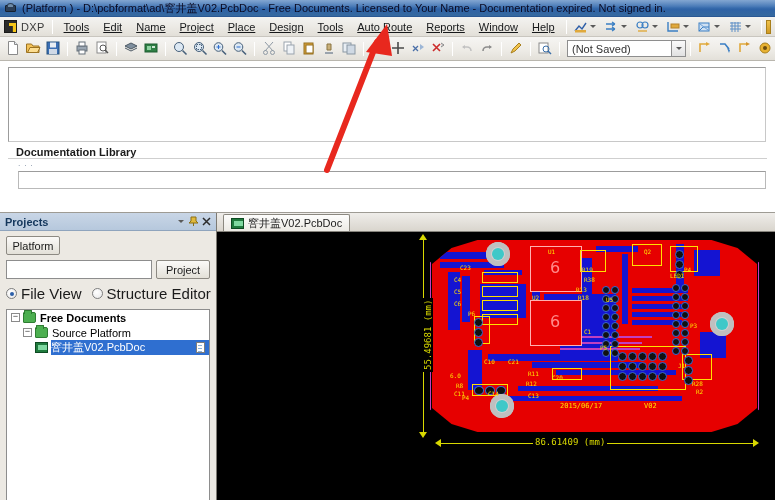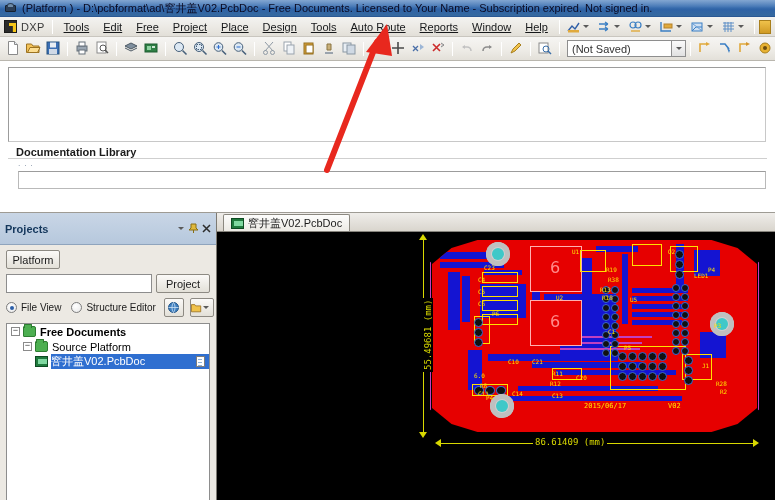--- a/index.html
+++ b/index.html
@@ -119,21 +119,21 @@
 
   
   #lower { position:absolute; left:0; top:213px; width:775px; height:287px; background:#a9a397; }
 
   
   #projects {
     position:absolute; left:0; top:0; width:217px; height:287px;
     background:#ece9e3; border-right:1px solid #7d7a73;
   }
   .pnl-head {
-    height:32px; background:linear-gradient(180deg,#c9d6e6 0%,#b6c8dd 100%);
+    height:18px; background:linear-gradient(180deg,#c9d6e6 0%,#b6c8dd 100%);
     border-bottom:1px solid #8fa4bd;
     display:flex; align-items:center; padding:0 3px 0 5px;
     font-weight:bold; font-size:11px; color:#14375c;
   }
   .pnl-head .spacer { flex:1; }
   .pnl-btn { width:13px; height:13px; display:flex; align-items:center; justify-content:center; }
   .pnl-body { padding:5px 6px; }
   .row { display:flex; align-items:center; gap:4px; margin-bottom:5px; }
   .sel {
     flex:1; height:19px; background:#fff; border:1px solid #8d8d8d;
@@ -150,21 +150,21 @@
     background:linear-gradient(180deg,#fbfaf8,#e3e0d8);
     border:1px solid #8d8a83; border-radius:2px;
     display:flex; align-items:center; justify-content:center;
     font-size:11px; color:#1b1b1b; flex:none;
   }
   .radio-row { display:flex; align-items:center; gap:4px; margin:3px 0 6px 0; }
   .radio { width:11px; height:11px; border:1px solid #7d7d7d; border-radius:50%;
            background:radial-gradient(circle at 40% 35%, #fff, #e7e7e7); position:relative; flex:none;}
   .radio.on:after { content:""; position:absolute; left:2.5px; top:2.5px; width:4px; height:4px;
            border-radius:50%; background:#2c5fa8; }
-  .rlabel { font-size:10px; color:#1b1b1b; white-space:nowrap; }
+  .rlabel { font-size:15px; color:#1b1b1b; white-space:nowrap; }
   .icbtn {
     width:20px; height:19px; background:linear-gradient(180deg,#fbfaf8,#e3e0d8);
     border:1px solid #8d8a83; border-radius:2px; display:flex; align-items:center; justify-content:center; flex:none;
   }
   .tree {
     margin-top:2px; background:#fff; border:1px solid #8d8d8d;
     height:196px; width:204px; overflow:hidden; position:relative;
   }
   .tnode { display:flex; align-items:center; height:15px; font-size:11px; white-space:nowrap; }
   .tnode.l1 { padding-left:4px; }
@@ -222,50 +222,50 @@
     clip-path:polygon(0 14%,6% 6%,14% 2%,86% 2%,94% 6%,100% 14%,100% 86%,94% 94%,86% 98%,14% 98%,6% 94%,0 86%);
   }
   .blue { position:absolute; background:#1414d2; }
   .yel  { position:absolute; border:1px solid #ffe000; }
   .mhole { position:absolute; border-radius:50%; background:#cfcfcf; box-shadow:inset 0 0 0 5px #bfbfbf; }
   .mhole:after { content:""; position:absolute; left:25%; top:25%; width:50%; height:50%; border-radius:50%; background:#3fc8c8;}
   .chipblk { position:absolute; background:#e60000; border:1px solid #ffb0b0; }
   .dimline { position:absolute; background:#d8d800; }
   .dimtxt { position:absolute; color:#d8d800; font-size:9px; font-family:"DejaVu Sans Mono", monospace; white-space:nowrap;}
   .dimtxt.vert { transform:rotate(-90deg); transform-origin:left top; }
-  .silktxt { position:absolute; color:#ffe000; font-size:6px; font-family:"DejaVu Sans Mono", monospace; white-space:nowrap;margin-left:24px;}
+  .silktxt { position:absolute; color:#ffe000; font-size:6px; font-family:"DejaVu Sans Mono", monospace; white-space:nowrap;}
   .bigsilk { position:absolute; color:#ff8a8a; font-size:16px; font-family:"DejaVu Sans", sans-serif;}
   .hdrpins { position:absolute; display:grid; gap:1px; }
   .hdrpins i { background:#111; border:1px solid #3a6ad8; border-radius:50%; display:block;}
 
   
   #arrow { position:absolute; left:0; top:0; width:775px; height:500px; pointer-events:none; }
 </style>
 </head>
 <body>
 
 <div id="titlebar">
   <div class="tb-shine"></div>
   <div class="tb-icon">
     <div class="b1"></div>
       <div class="b2"></div>
   </div>
-  <div class="tb-text">(Platform ) - D:\pcbformat\ad\窨井盖V02.PcbDoc - Free Documents. Licensed to Your Name - Subscription expired. Not signed in.</div>
+  <div class="tb-text">(Platform ) - D:\pcbformat\ad\窨井盖V02.PcbDoc - Free Documents. Licensed to Your Name - Documentation expired. Not signed in.</div>
 </div>
 
 <div id="menubar">
   <div class="dxp-badge">
     <div class="dxp-sq"></div>
     <div class="dxp-label">DXP</div>
   </div>
   <div class="vsep"></div>
 
   <div class="menu-item"><u>Tools</u></div>
   <div class="menu-item"><u>Edit</u></div>
-  <div class="menu-item"><u>Free</u></div>
+  <div class="menu-item"><u>Name</u></div>
   <div class="menu-item"><u>Project</u></div>
   <div class="menu-item"><u>Place</u></div>
   <div class="menu-item"><u>Design</u></div>
   <div class="menu-item"><u>Tools</u></div>
   <div class="menu-item"><u>Auto Route</u></div>
   <div class="menu-item"><u>Reports</u></div>
   <div class="menu-item"><u>Window</u></div>
   <div class="menu-item"><u>Help</u></div>
 
   <div class="vsep"></div>

